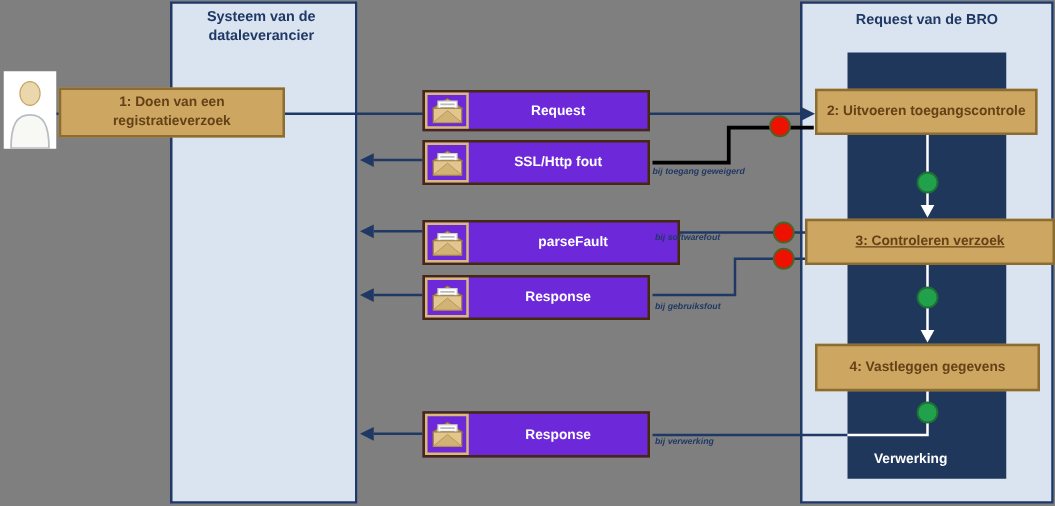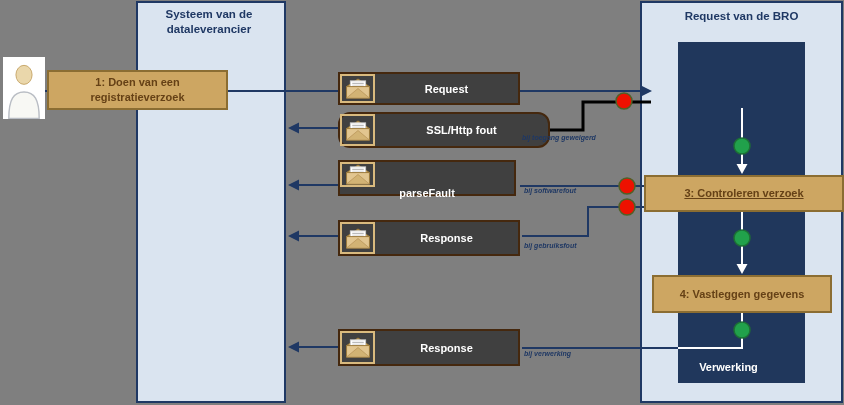--- a/index.html
+++ b/index.html
@@ -7,21 +7,21 @@
           font-family:"Liberation Sans",sans-serif;}
   .abs{position:absolute;box-sizing:border-box;}
   .panel{background:#dae4f0;border:2px solid #1f3864;}
   .panel-title{position:absolute;text-align:center;font-weight:bold;font-size:11.5px;
                color:#1f3864;white-space:pre-line;line-height:1.3;}
   .inner-rect{background:#20375c;}
   .inner-label{position:absolute;text-align:center;color:#ffffff;font-weight:bold;font-size:11px;}
   .step{background:#cda662;border:2px solid #8b6d32;color:#654116;font-weight:bold;
         font-size:11px;display:flex;align-items:center;justify-content:center;
         text-align:center;white-space:pre-line;line-height:1.35;}
-  .msg{background:#404040;border:2px solid #45280e;display:flex;}
+  .msg{background:#6d28d9;border:2px solid #45280e;display:flex;}
   .msg-icon{width:35px;border:2px solid #d9ba7e;display:flex;align-items:center;
             justify-content:center;box-sizing:border-box;}
   .msg-label{flex:1;display:flex;align-items:center;justify-content:center;
              color:#ffffff;font-weight:bold;font-size:11px;}
   .note{position:absolute;font-size:7px;font-weight:bold;font-style:italic;color:#1f3864;}
   .actor-card{background:#ffffff;display:flex;align-items:flex-end;justify-content:center;}
   svg.lines{position:absolute;left:0;top:0;pointer-events:none;}
 </style>
 </head>
 <body>
@@ -77,54 +77,55 @@
 
   <div class="abs actor-card" style="left:3px;top:57px;width:42px;height:62px;">
     <svg width="38" height="56" viewBox="0 0 40 58">
       <ellipse cx="20" cy="12" rx="8.5" ry="10" fill="#ead7ab" stroke="#c6a567" stroke-width="1"></ellipse>
       <path d="M4 58 C4 38 9 30 20 30 C31 30 36 38 36 58 Z" fill="#f8f8f4" stroke="#b9bdc4" stroke-width="1.5"></path>
     </svg>
   </div>
 
   <div class="abs step" style="left:47px;top:70px;width:181px;height:40px;">1: Doen van een
 registratieverzoek</div>
+  <div class="abs step" style="left:652px;top:71px;width:178px;height:37px;">2: Uitvoeren toegangscontrole</div>
   <div class="abs step" style="left:644px;top:175px;width:200px;height:37px;text-decoration:underline;">3: Controleren verzoek</div>
   <div class="abs step" style="left:652px;top:275px;width:180px;height:38px;text-align:center;">4: Vastleggen gegevens</div>
 
   <div class="abs msg" style="left:338px;top:72px;width:182px;height:33px;">
     <span class="msg-icon">
       <svg width="26" height="21" viewBox="0 0 26 22">
           <polygon points="1,9 13,1 25,9" fill="#cfae68" stroke="#9c7a3a" stroke-width="1"></polygon>
           <rect x="5" y="3" width="16" height="11" fill="#ffffff" stroke="#cccccc"></rect>
           <rect x="7" y="5" width="12" height="1.5" fill="#bbbbbb"></rect>
           <rect x="7" y="8" width="12" height="1.5" fill="#bbbbbb"></rect>
           <rect x="7" y="11" width="9" height="1.5" fill="#bbbbbb"></rect>
           <polygon points="1,9 25,9 25,21 1,21" fill="#e2c690" stroke="#9c7a3a" stroke-width="1"></polygon>
           <polygon points="1,21 13,11 25,21" fill="#d2b374" stroke="#b8945a" stroke-width="0.8"></polygon>
         </svg>
     </span>
     <span class="msg-label">Request</span>
   </div>
 
-  <div class="abs msg" style="left:338px;top:112px;width:212px;height:36px;border-radius:12px;">
+  <div class="abs msg" style="left:338px;top:112px;width:182px;height:36px;">
     <span class="msg-icon">
       <svg width="26" height="21" viewBox="0 0 26 22">
           <polygon points="1,9 13,1 25,9" fill="#cfae68" stroke="#9c7a3a" stroke-width="1"></polygon>
           <rect x="5" y="3" width="16" height="11" fill="#ffffff" stroke="#cccccc"></rect>
           <rect x="7" y="5" width="12" height="1.5" fill="#bbbbbb"></rect>
           <rect x="7" y="8" width="12" height="1.5" fill="#bbbbbb"></rect>
           <rect x="7" y="11" width="9" height="1.5" fill="#bbbbbb"></rect>
           <polygon points="1,9 25,9 25,21 1,21" fill="#e2c690" stroke="#9c7a3a" stroke-width="1"></polygon>
           <polygon points="1,21 13,11 25,21" fill="#d2b374" stroke="#b8945a" stroke-width="0.8"></polygon>
         </svg>
     </span>
     <span class="msg-label">SSL/Http fout</span>
   </div>
 
-  <div class="abs msg" style="left:338px;top:160px;width:178px;height:36px;flex-direction:column;">
+  <div class="abs msg" style="left:338px;top:176px;width:206px;height:36px;">
     <span class="msg-icon">
       <svg width="26" height="21" viewBox="0 0 26 22">
           <polygon points="1,9 13,1 25,9" fill="#cfae68" stroke="#9c7a3a" stroke-width="1"></polygon>
           <rect x="5" y="3" width="16" height="11" fill="#ffffff" stroke="#cccccc"></rect>
           <rect x="7" y="5" width="12" height="1.5" fill="#bbbbbb"></rect>
           <rect x="7" y="8" width="12" height="1.5" fill="#bbbbbb"></rect>
           <rect x="7" y="11" width="9" height="1.5" fill="#bbbbbb"></rect>
           <polygon points="1,9 25,9 25,21 1,21" fill="#e2c690" stroke="#9c7a3a" stroke-width="1"></polygon>
           <polygon points="1,21 13,11 25,21" fill="#d2b374" stroke="#b8945a" stroke-width="0.8"></polygon>
         </svg>

